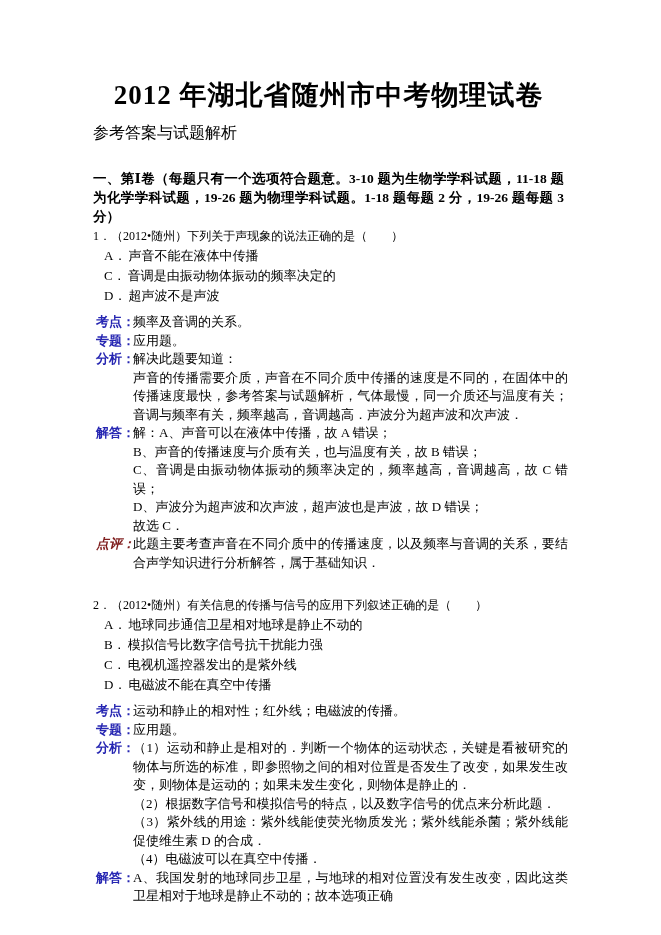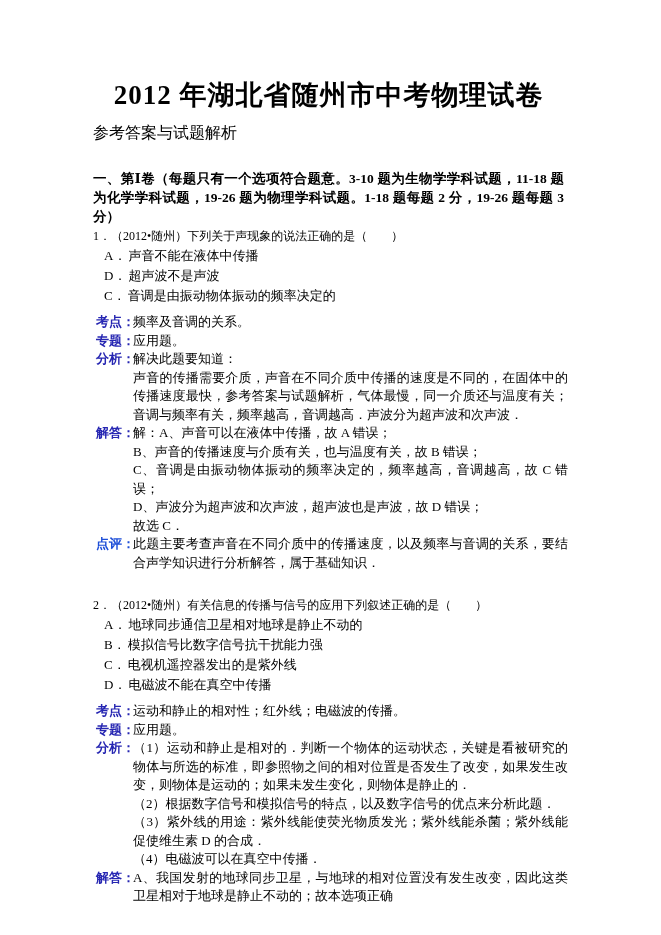--- a/index.html
+++ b/index.html
@@ -76,22 +76,22 @@
   <div class="doc-title">2012 年湖北省随州市中考物理试卷</div>
   <div class="doc-subtitle">参考答案与试题解析</div>
 
   <p class="section-header">一、第Ⅰ卷（每题只有一个选项符合题意。3-10 题为生物学学科试题，11-18 题为化学学科试题，19-26 题为物理学科试题。1-18 题每题 2 分，19-26 题每题 3 分）</p>
 
   <section class="question-block">
     <p class="question-stem">1．（2012•随州）下列关于声现象的说法正确的是（　　）</p>
 
     <div class="options">
       <p class="option-row"><span class="option-key">A．</span><span>声音不能在液体中传播</span></p>
+      <p class="option-row"><span class="option-key">C．</span><span>音调是由振动物体振动的频率决定的</span></p>
       <p class="option-row"><span class="option-key">D．</span><span>超声波不是声波</span></p>
-      <p class="option-row"><span class="option-key">C．</span><span>音调是由振动物体振动的频率决定的</span></p>
     </div>
 
     <table class="qa-table">
       <tbody>
           <tr>
         <td class="qa-label" style="color: rgb(38, 38, 178);">考点：</td>
         <td class="qa-content">
               <p>频率及音调的关系。</p>
             </td>
       </tr>
@@ -112,21 +112,21 @@
         <td class="qa-label" style="color: rgb(38, 38, 178);">解答：</td>
         <td class="qa-content">
           <p>解：A、声音可以在液体中传播，故 A 错误；</p>
           <p>B、声音的传播速度与介质有关，也与温度有关，故 B 错误；</p>
           <p>C、音调是由振动物体振动的频率决定的，频率越高，音调越高，故 C 错误；</p>
           <p>D、声波分为超声波和次声波，超声波也是声波，故 D 错误；</p>
           <p>故选 C．</p>
         </td>
       </tr>
       <tr>
-        <td class="qa-label" style="color: #1d4ed8;">点评：</td>
+        <td class="qa-label" style="color: #7f1d1d; font-style: italic;">点评：</td>
         <td class="qa-content">
               <p>此题主要考查声音在不同介质中的传播速度，以及频率与音调的关系，要结合声学知识进行分析解答，属于基础知识．</p>
             </td>
       </tr>
     </tbody>
       </table>
   </section>
 
   <section class="question-block question-block-2">
     <p class="question-stem">2．（2012•随州）有关信息的传播与信号的应用下列叙述正确的是（　　）</p>

